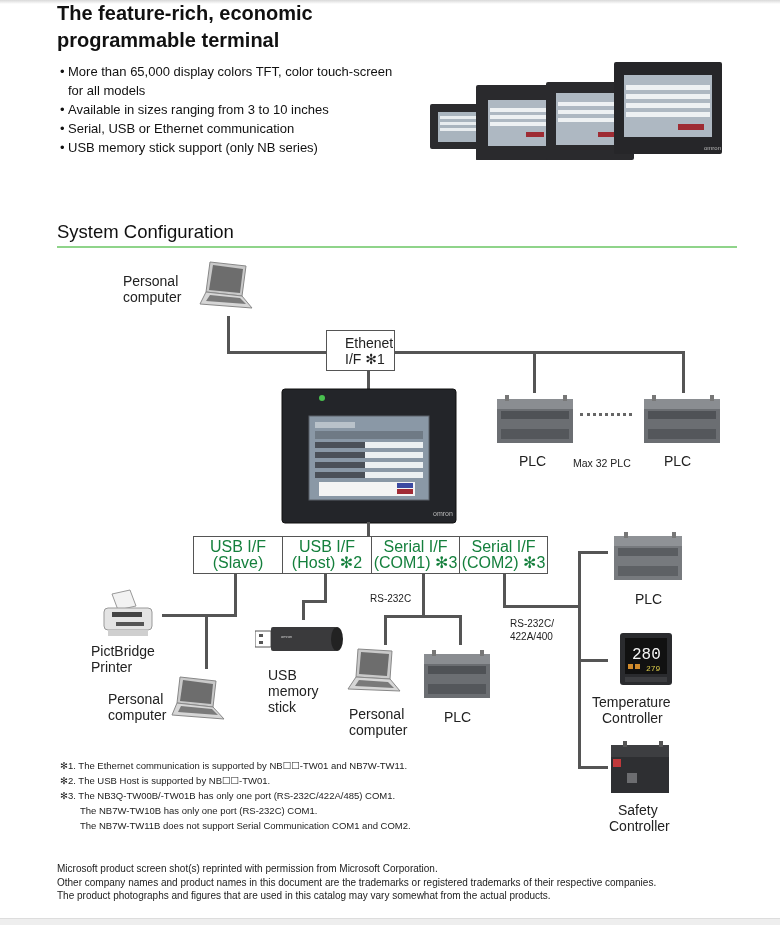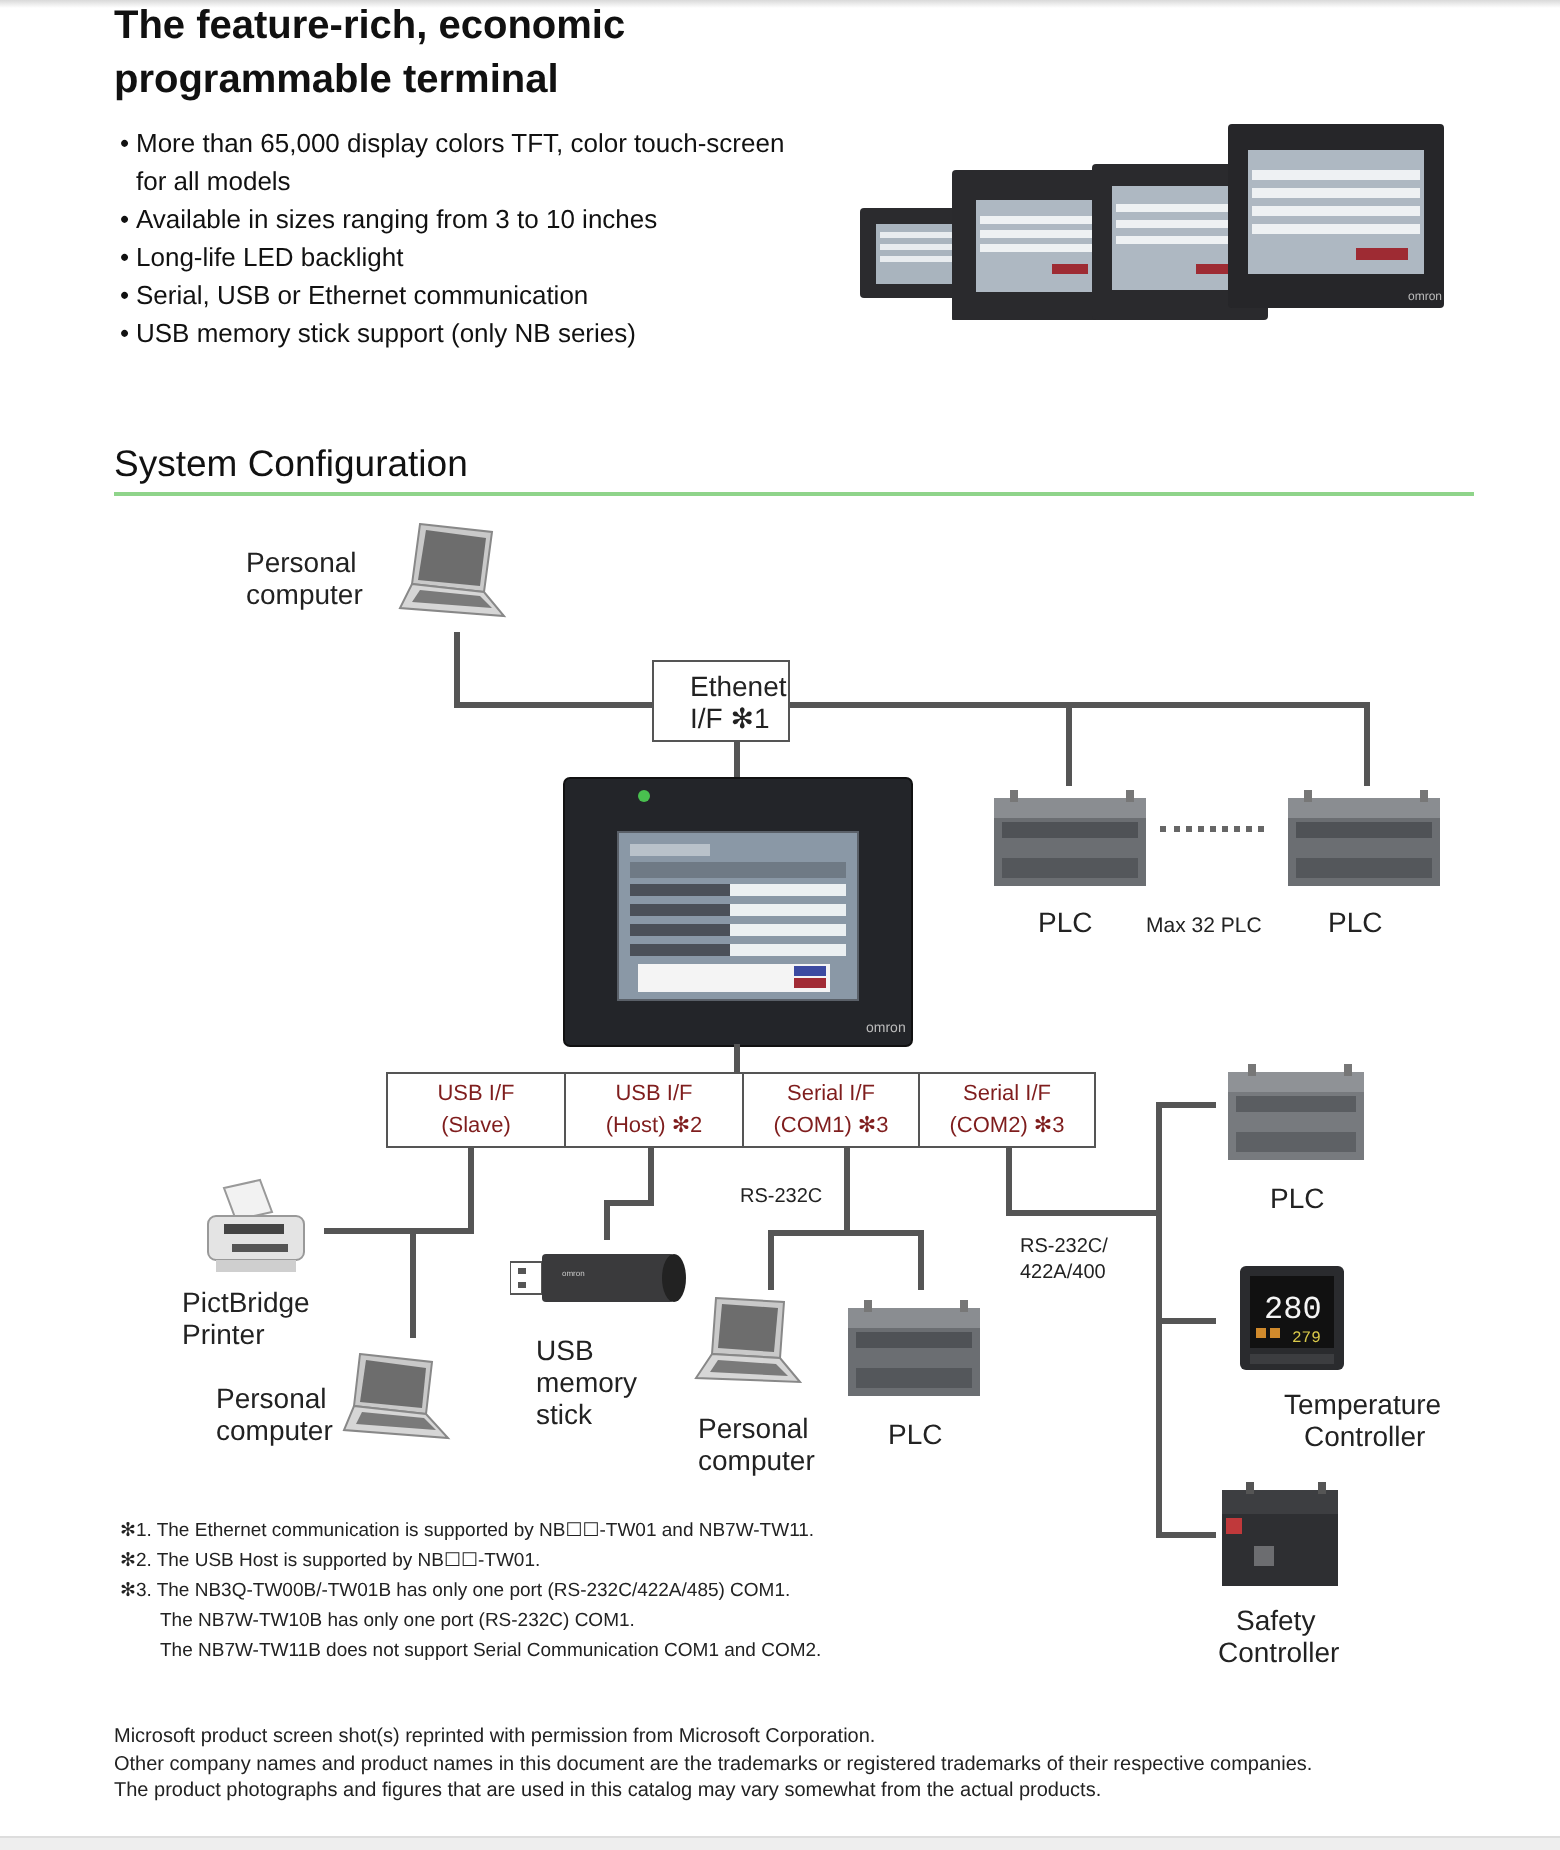--- a/index.html
+++ b/index.html
@@ -14,42 +14,41 @@
   ul.features li { position:relative; padding-left:8px; }
   ul.features li::before { content:"•"; position:absolute; left:0; top:0; }
   .products { position:absolute; left:426px; top:60px; width:320px; height:100px; }
   h2.section { position:absolute; left:57px; top:221px; margin:0; font-size:18.5px; font-weight:normal; color:#111; }
   .rule { position:absolute; left:57px; top:246px; width:680px; height:2px; background:#8fd48a; }
   .label { position:absolute; font-size:14px; line-height:16px; color:#222; }
   .small { position:absolute; font-size:10px; line-height:13px; color:#222; }
   .wire { position:absolute; background:#555555; }
   .box { position:absolute; border:1.5px solid #555; background:#fff; box-sizing:border-box; }
   .ifcell { position:absolute; top:0; height:100%; box-sizing:border-box; padding:2px 0 0 0;
-            font-size:11px; line-height:16px; color:#7f1d1d; text-align:center; }
+            font-size:16px; line-height:16px; color:#15803d; text-align:center; }
   .ifcell + .ifcell { border-left:1.5px solid #555; }
   .notes { position:absolute; left:60px; top:758px; font-size:9.5px; line-height:15px; color:#222; }
   .notes .indent { padding-left:20px; }
   .footer { position:absolute; left:57px; top:862px; font-size:10px; line-height:13.5px; color:#222; }
   svg { display:block; }
 </style>
 </head>
 <body>
 
 <div class="topbar"></div>
 
 <h1 class="title">
   <span>The feature-rich, economic</span><br>
   <span>programmable terminal</span>
 </h1>
 
 <ul class="features">
   <li>More than 65,000 display colors TFT, color touch-screen</li>
   <li style="padding-left:8px;list-style:none;">for all models</li>
   <li>Available in sizes ranging from 3 to 10 inches</li>
-  <li>Long-life LED backlight</li>
   <li>Serial, USB or Ethernet communication</li>
   <li>USB memory stick support (only NB series)</li>
 </ul>
 <style>ul.features li:nth-child(2)::before{content:"";}</style>
 
 <div class="products">
   <svg width="320" height="100" viewBox="0 0 320 100">
     <g>
       <rect x="4" y="44" width="56" height="45" rx="2" fill="#2b2b2e"></rect>
       <rect x="12" y="52" width="40" height="30" fill="#a9b4be"></rect>
@@ -277,21 +276,21 @@
     <svg width="56" height="56" viewBox="0 0 56 56">
       <rect x="2" y="2" width="52" height="52" rx="3" fill="#2a2b2e"></rect>
       <rect x="7" y="7" width="42" height="36" fill="#111"></rect>
       <text x="14" y="28" font-size="16" fill="#f4f4f4" font-family="Liberation Mono, monospace">280</text>
       <text x="28" y="40" font-size="8" fill="#d9c94a" font-family="Liberation Mono, monospace">279</text>
       <rect x="10" y="33" width="5" height="5" fill="#d08a2c"></rect>
         <rect x="17" y="33" width="5" height="5" fill="#d08a2c"></rect>
       <rect x="7" y="46" width="42" height="5" fill="#3c3d40"></rect>
     </svg>
   </div>
-  <div class="label" style="left:642px;top:694px;">
+  <div class="label" style="left:592px;top:694px;">
     <span>Temperature</span><br><span style="padding-left:10px;">Controller</span>
   </div>
 
   <div class="abs" style="left:609px;top:737px;">
     <svg width="62" height="60" viewBox="0 0 62 60">
       <rect x="2" y="8" width="58" height="48" fill="#2e2f32"></rect>
       <rect x="2" y="8" width="58" height="12" fill="#3d3e41"></rect>
       <rect x="4" y="22" width="8" height="8" fill="#c0393b"></rect>
       <rect x="18" y="36" width="10" height="10" fill="#6c6d70"></rect>
       <rect x="14" y="4" width="4" height="6" fill="#555"></rect>

